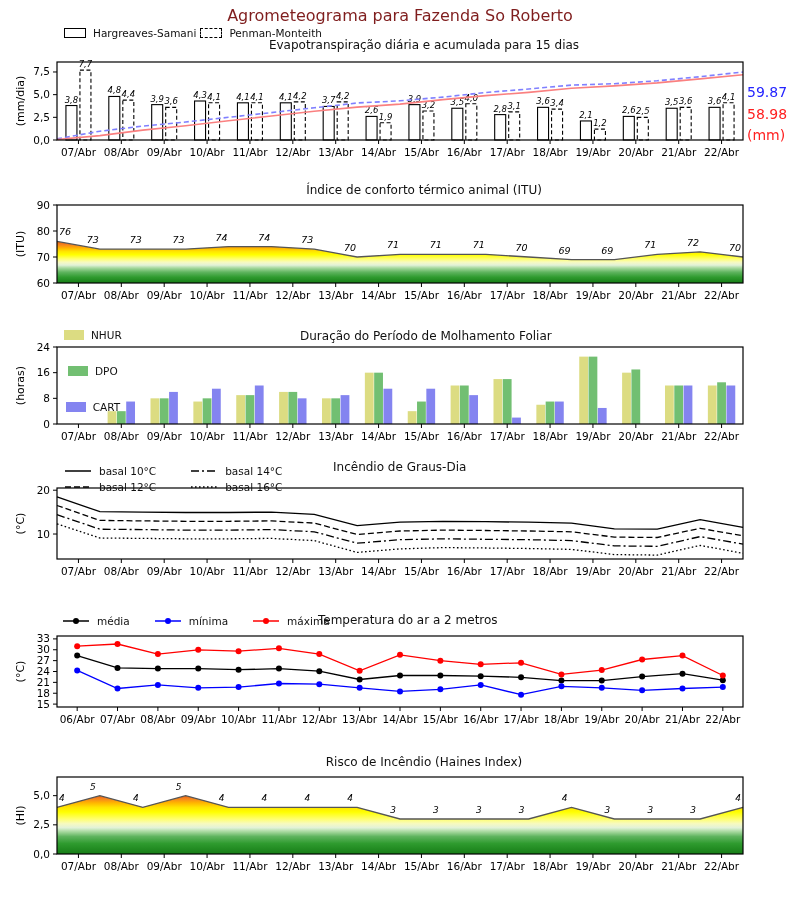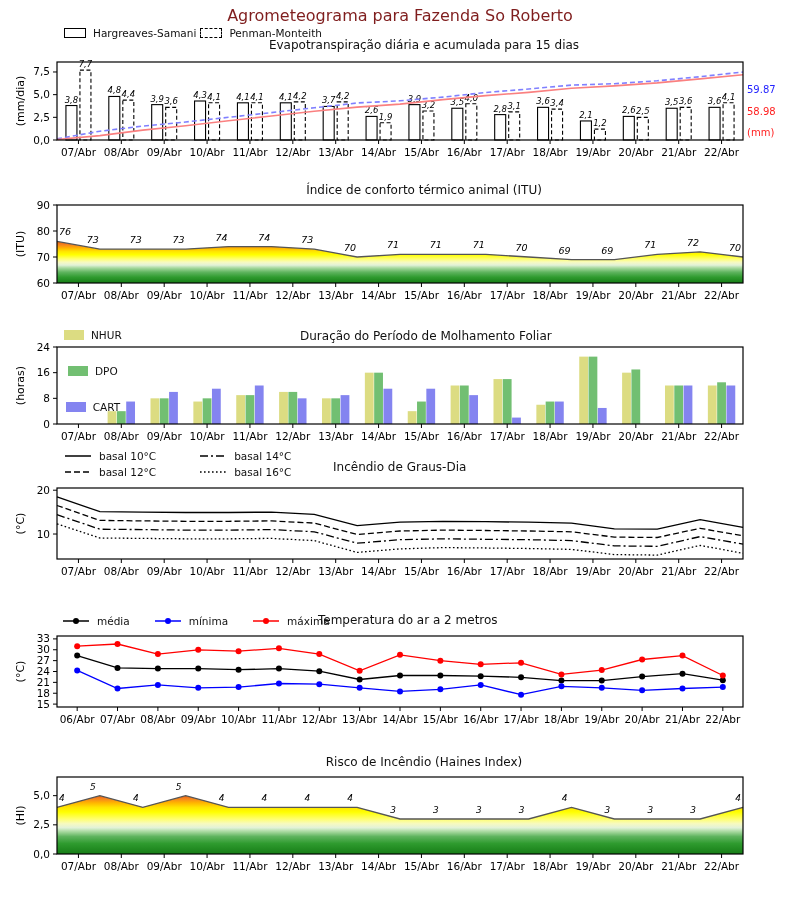--- a/index.html
+++ b/index.html
@@ -7,27 +7,27 @@
   #page{position:relative;width:800px;height:900px;background:#fff;overflow:hidden;}
   #charts{position:absolute;left:0;top:0;}
   #charts text{font-family:"DejaVu Sans",sans-serif;}
   .page-title{position:absolute;left:400px;transform:translateX(-50%);top:6px;
     font-size:16px;color:#7f1d1d;white-space:nowrap;}
   .hdr{position:absolute;font-size:12px;color:#111;white-space:nowrap;}
   .hdr.centered{left:400px;transform:translateX(-50%);margin-left:24px;}
   .legend{position:absolute;display:flex;gap:24px;align-items:center;
     font-size:10.5px;color:#111;white-space:nowrap;}
   .legend.column{flex-direction:row;gap:4px;align-items:flex-start;}
-  .legend .cols{display:flex;gap:43px;align-items:flex-start;}
+  .legend .cols{display:flex;gap:34px;align-items:flex-start;margin-top:15px;}
   .legend .col{display:flex;flex-direction:column;gap:4px;}
   .legend .li{display:flex;align-items:center;gap:7px;}
   .sw-box{display:inline-block;width:20px;height:8px;background:#fff;border:1.3px solid #000;}
   .sw-box.dashed{border-style:dashed;}
   .sw-fill{display:inline-block;width:20px;height:10px;}
-  .accum-label{position:absolute;left:747px;font-size:10px;white-space:nowrap;}
+  .accum-label{position:absolute;left:747px;font-size:14px;white-space:nowrap;}
 </style>
 </head>
 <body>
 
 <div id="page">
   <svg id="charts" width="800" height="900">
       <defs>
         <linearGradient id="itu-grad" gradientUnits="userSpaceOnUse" x1="0" x2="0" y1="283" y2="241.4">
           <stop offset="0" stop-color="#167d16"></stop>
           <stop offset="0.14" stop-color="#2f9b2f"></stop>

